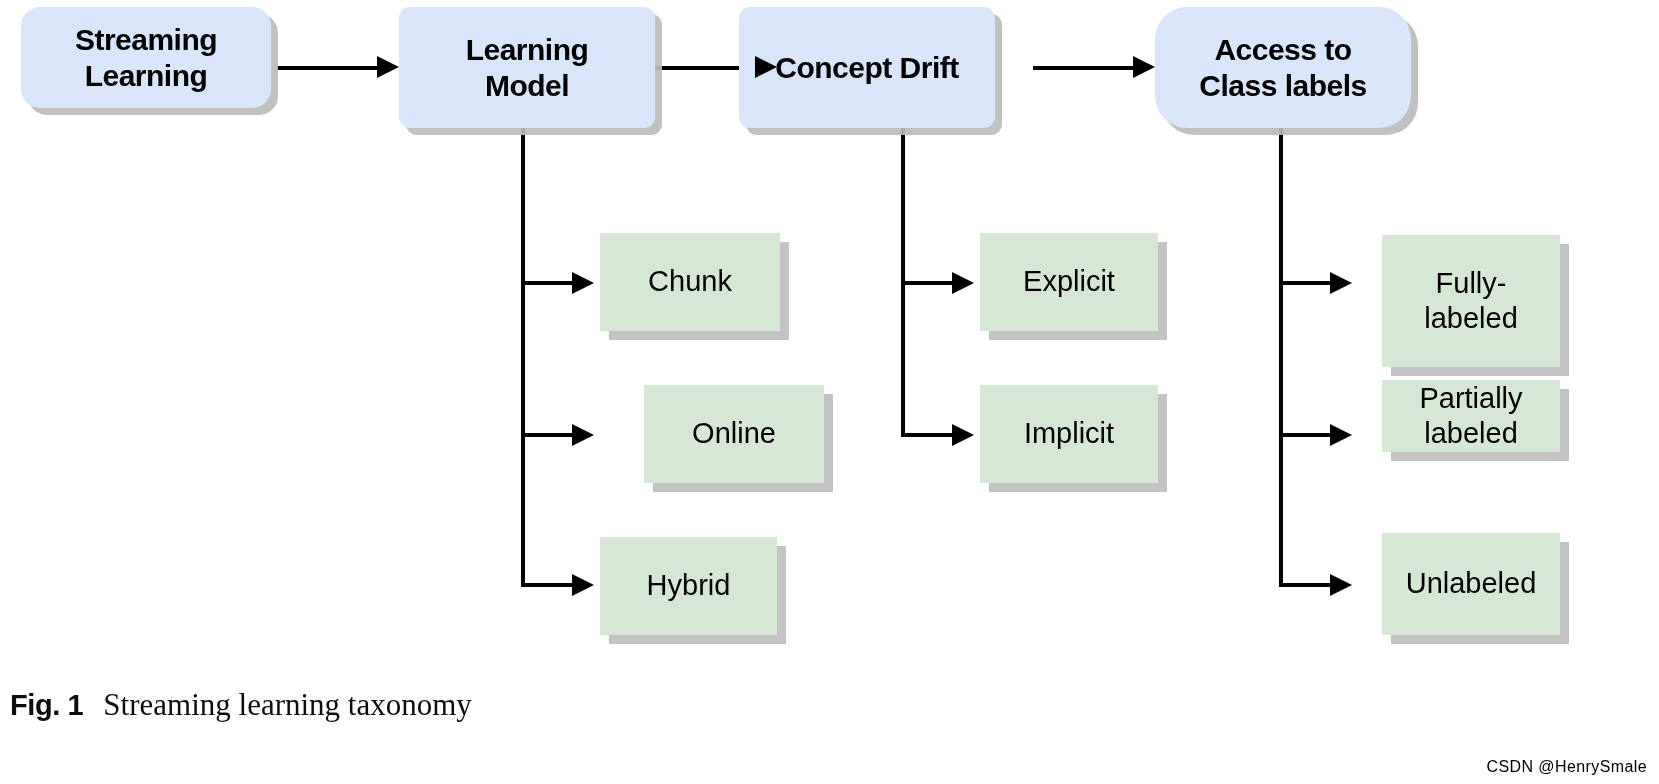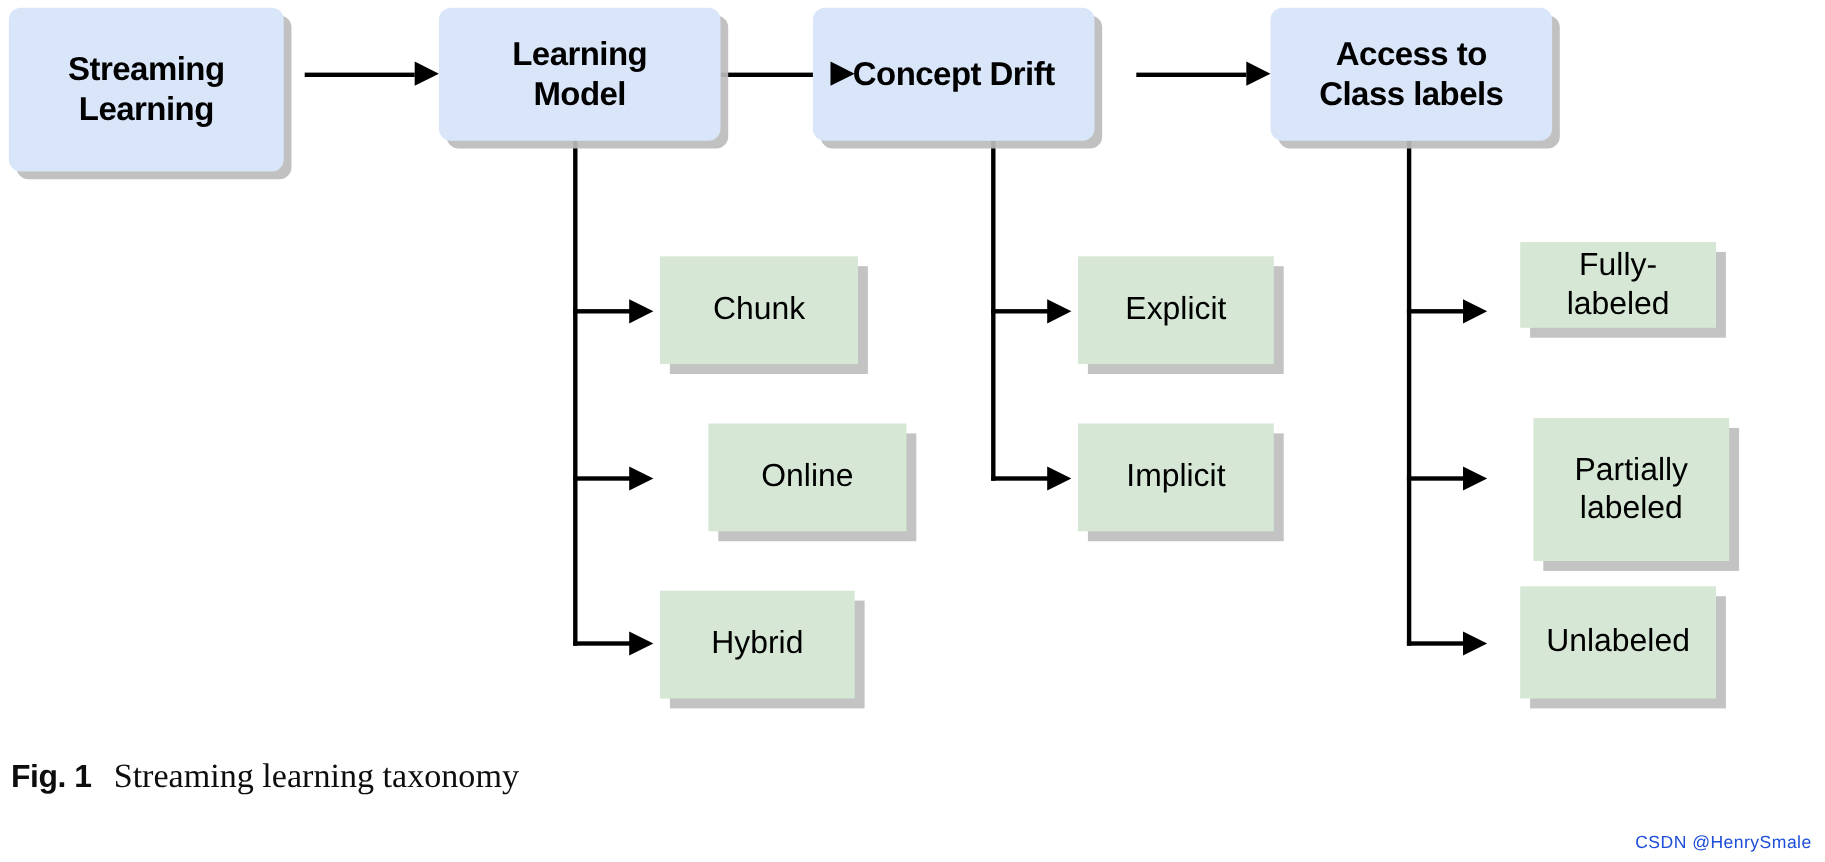--- a/index.html
+++ b/index.html
@@ -72,39 +72,39 @@
   #caption .cap-text{
     font-family:"Liberation Serif", serif;
     margin-left:20px;
     font-size:31px;
   }
 
   #watermark{
     position:absolute;
     right:12px;bottom:8px;
     font-size:16px;
-    color:#1d4ed8;
+    color:#000000;
     letter-spacing:0.4px;
     z-index:5;
   }
 </style>
 </head>
 <body>
 
 <div id="canvas">
 
-  <div class="node node-blue" style="left:8px;top:7px;width:250px;height:149px;">Streaming
+  <div class="node node-blue" style="left:21px;top:7px;width:250px;height:101px;border-radius:19px;">Streaming
 Learning</div>
 
   <div class="node node-blue" style="left:399px;top:7px;width:256px;height:121px;">Learning
 Model</div>
 
   <div class="node node-blue" style="left:739px;top:7px;width:256px;height:121px;">Concept Drift</div>
 
-  <div class="node node-blue" style="left:1155px;top:7px;width:256px;height:121px;">Access to
+  <div class="node node-blue" style="left:1155px;top:7px;width:256px;height:121px;border-radius:32px;">Access to
 Class labels</div>
 
   <div class="line hline" style="left:277px;top:66px;width:100px;"></div>
   <div class="arrow" style="left:377px;top:56px;"></div>
 
   <div class="line hline" style="left:655px;top:66px;width:100px;"></div>
   <div class="arrow" style="left:755px;top:56px;"></div>
 
   <div class="line hline" style="left:1033px;top:66px;width:100px;"></div>
   <div class="arrow" style="left:1133px;top:56px;"></div>
@@ -139,23 +139,23 @@
 
   <div class="line hline" style="left:1279px;top:281px;width:57px;"></div>
   <div class="arrow" style="left:1330px;top:272px;"></div>
 
   <div class="line hline" style="left:1279px;top:433px;width:57px;"></div>
   <div class="arrow" style="left:1330px;top:424px;"></div>
 
   <div class="line hline" style="left:1279px;top:583px;width:57px;"></div>
   <div class="arrow" style="left:1330px;top:574px;"></div>
 
-  <div class="node node-green" style="left:1382px;top:220px;width:178px;height:78px;">Fully-
+  <div class="node node-green" style="left:1382px;top:235px;width:178px;height:132px;">Fully-
 labeled</div>
-  <div class="node node-green" style="left:1382px;top:380px;width:178px;height:130px;margin-left:12px;">Partially
+  <div class="node node-green" style="left:1382px;top:380px;width:178px;height:72px;">Partially
 labeled</div>
   <div class="node node-green" style="left:1382px;top:533px;width:178px;height:102px;">Unlabeled</div>
 
   <div id="caption">
     <span class="fig-no">Fig. 1</span><span class="cap-text">Streaming learning taxonomy</span>
   </div>
 
   <div id="watermark">CSDN @HenrySmale</div>
 
 </div>

